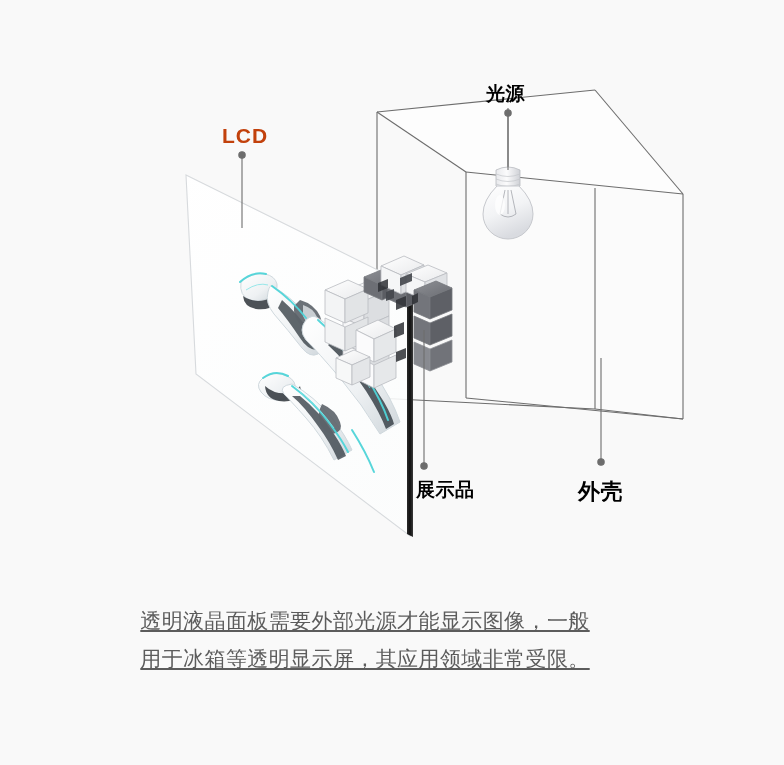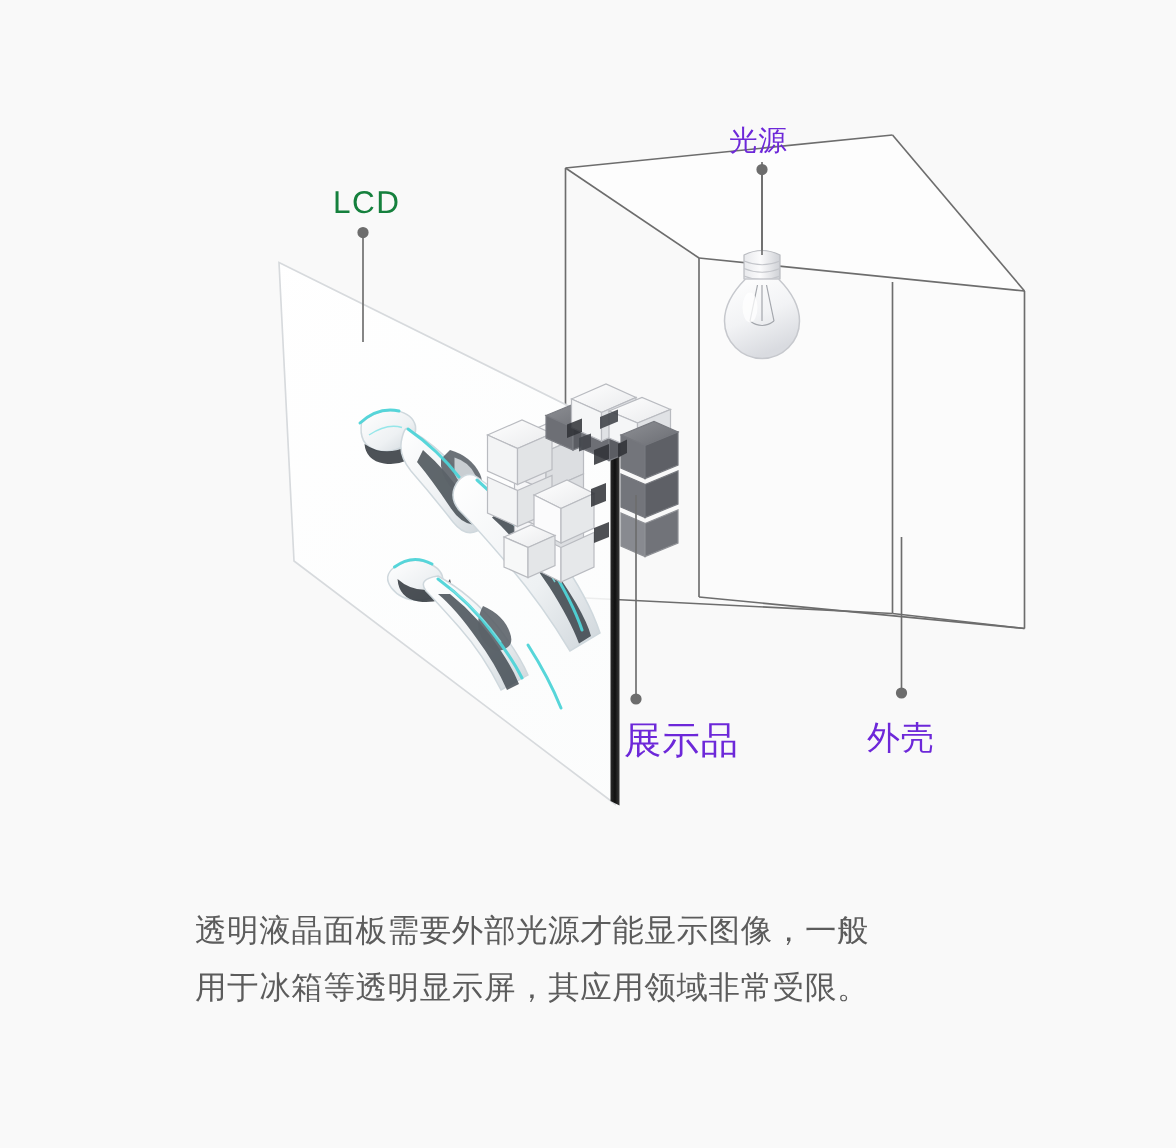--- a/index.html
+++ b/index.html
@@ -20,58 +20,59 @@
   }
   #scene {
     position: absolute;
     left: 0;
     top: 0;
     width: 784px;
     height: 765px;
   }
   .lbl {
     position: absolute;
-    color: #6d28d9;
+    color: #000000;
     white-space: nowrap;
-    font-weight: 400;
+    font-weight: 700;
     letter-spacing: 0.5px;
   }
   .lbl-lcd {
     left: 222px;
     top: 124px;
     font-size: 21px;
-    font-weight: 400;
+    font-weight: 700;
     letter-spacing: 1px;
-    color: #15803d;
+    color: #c2410c;
   }
   .lbl-light {
     left: 486px;
     top: 81px;
     font-size: 19px;
   }
   .lbl-exhibit {
     left: 416px;
     top: 477px;
-    font-size: 25px;
+    font-size: 19px;
   }
   .lbl-shell {
     left: 578px;
     top: 477px;
     font-size: 22px;
   }
   #caption {
     position: absolute;
     left: 130px;
     top: 602px;
     width: 470px;
     color: #5c5c5c;
     font-size: 21px;
     line-height: 38px;
     letter-spacing: 0.4px;
-    text-align: left;
+    text-align: center;
+    text-decoration: underline;
   }
 </style>
 </head>
 <body>
 
 <div id="page">
 
   <svg id="scene" viewBox="0 0 784 765">
     <defs>
       <linearGradient id="panelGrad" x1="0" y1="0" x2="0.6" y2="1">

